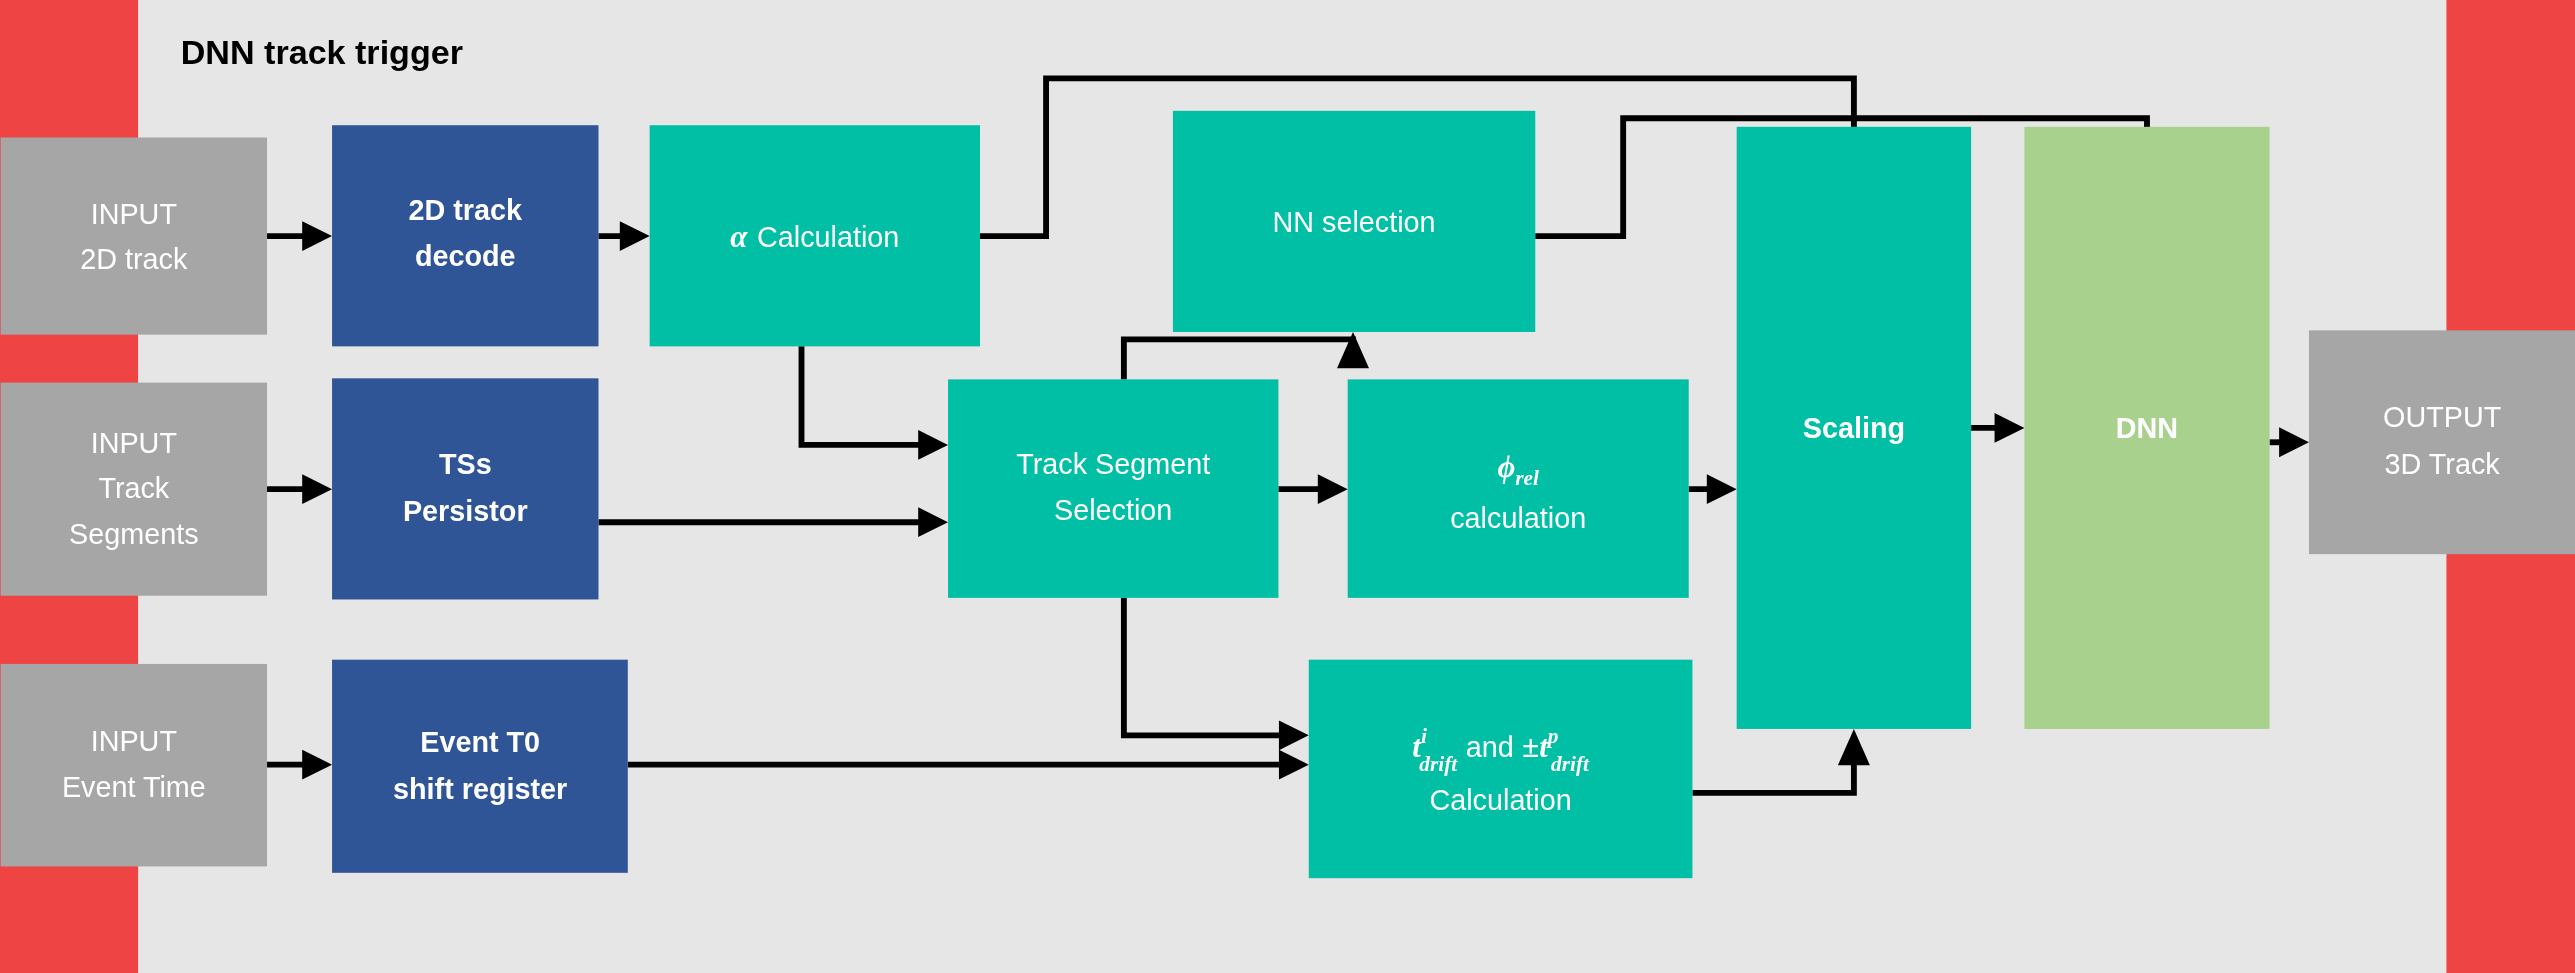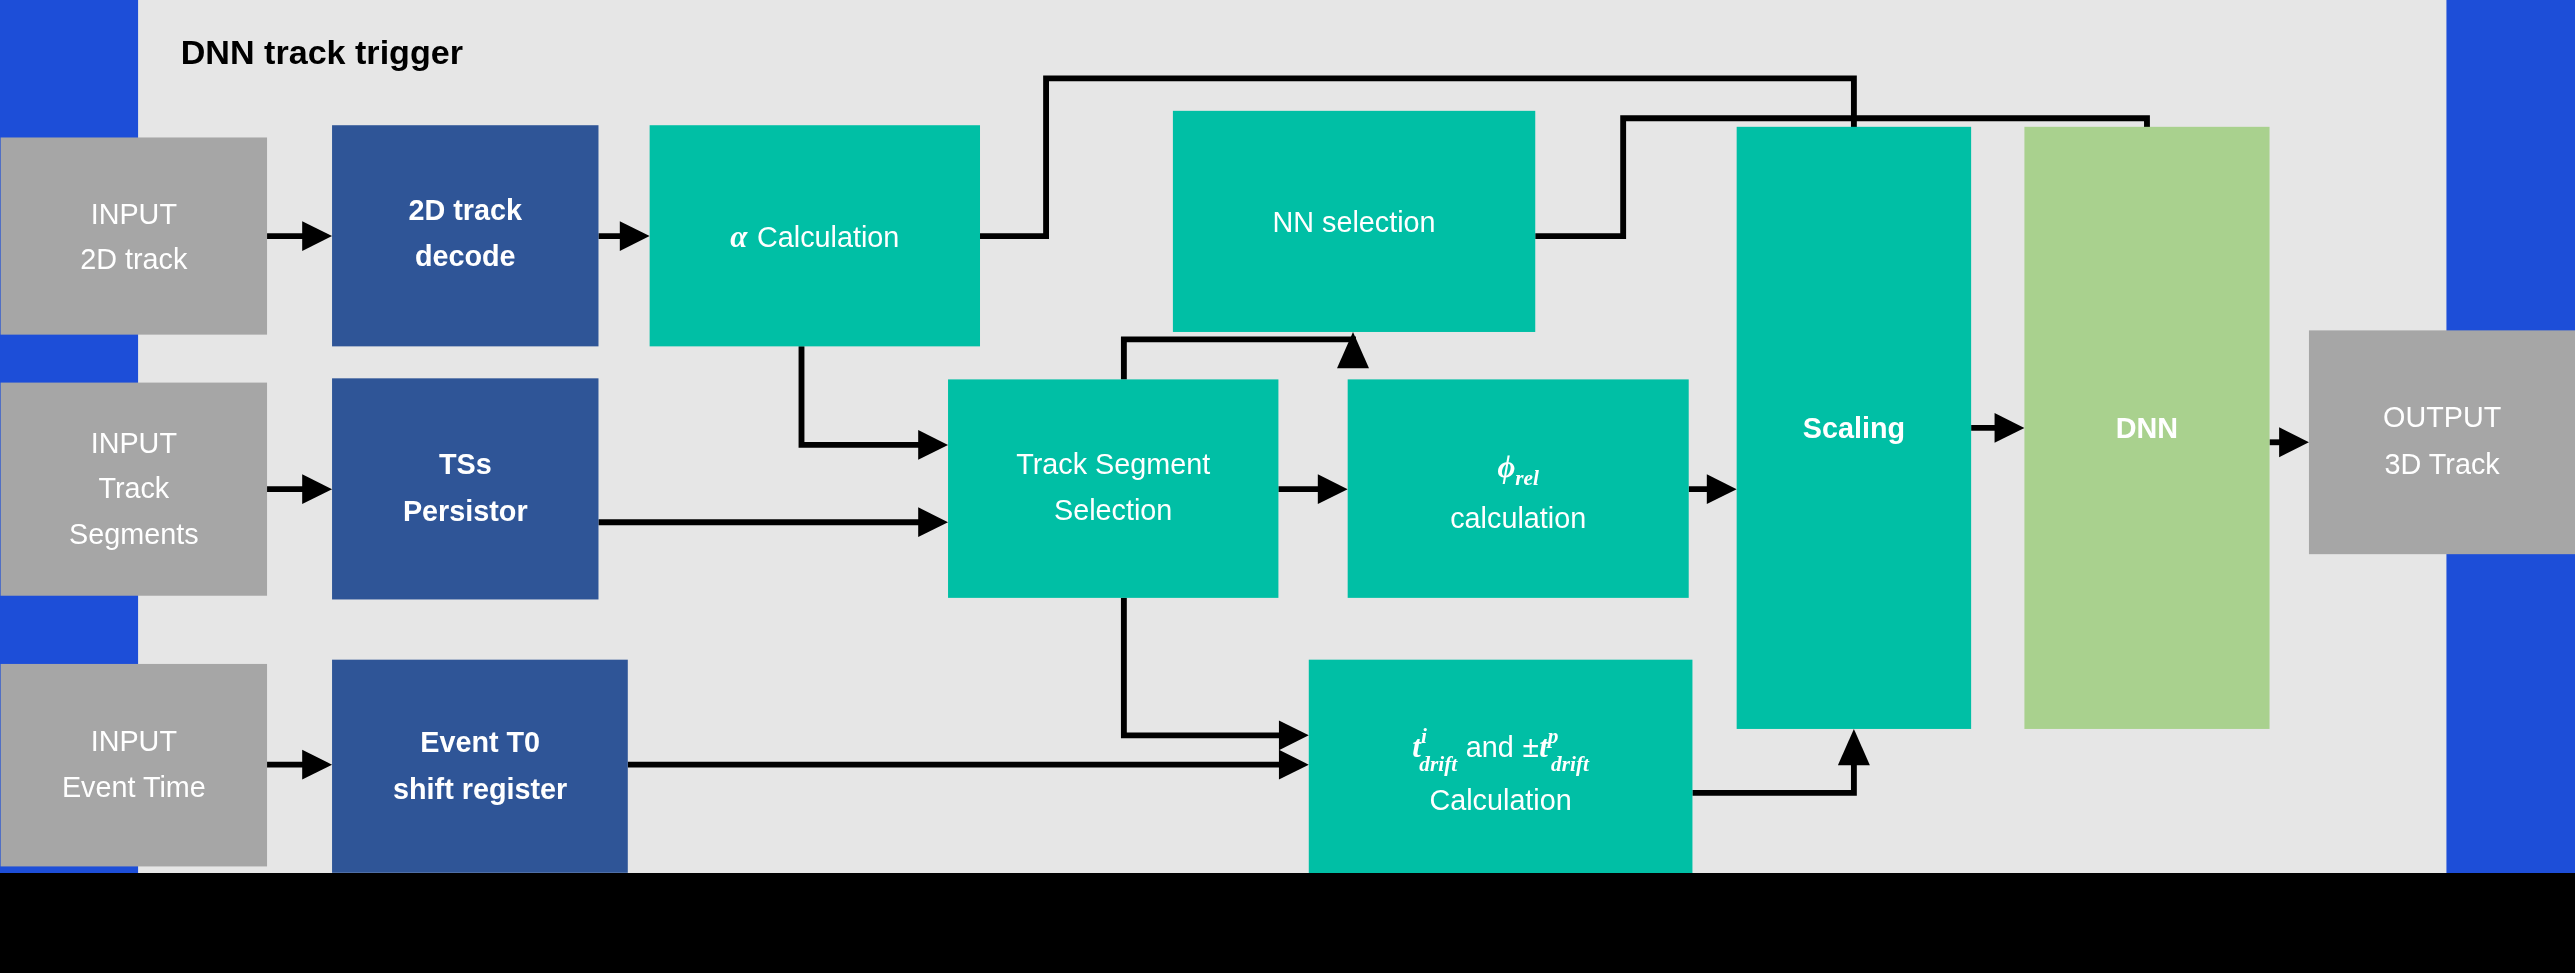--- a/index.html
+++ b/index.html
@@ -1,19 +1,19 @@
 <!DOCTYPE html>
 <html style="font-size:8.5px"><head>
 <meta charset="utf-8">
 <style>
   html,body{margin:0;padding:0;background:#000;}
   #root{
     position:relative;
-    width:2576px;height:873px;
-    background:#1d4ed8;
+    width:2576px;height:973px;
+    background:#ef4444;
     font-family:"Liberation Sans", sans-serif;
     overflow:hidden;
   }
   #stage{position:absolute;inset:0;}
   svg{position:absolute;left:0;top:0;width:2576px;height:973px;}
   .panel{fill:#E6E6E6;}
   .blk-gray{fill:#A6A6A6;}
   .blk-blue{fill:#2F5597;}
   .blk-teal{fill:#00BFA5;}
   .blk-green{fill:#A9D18E;}

